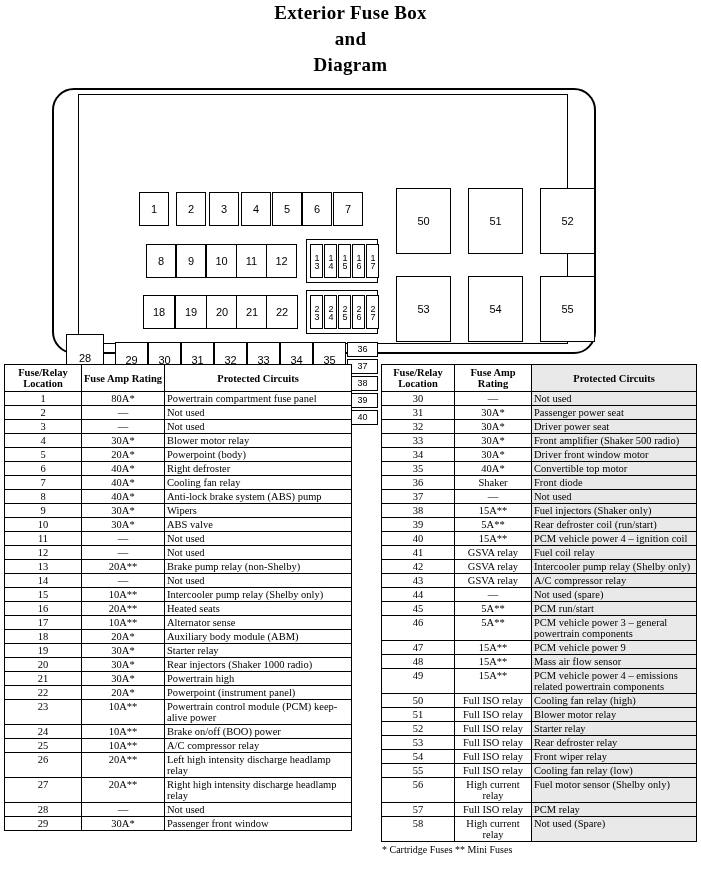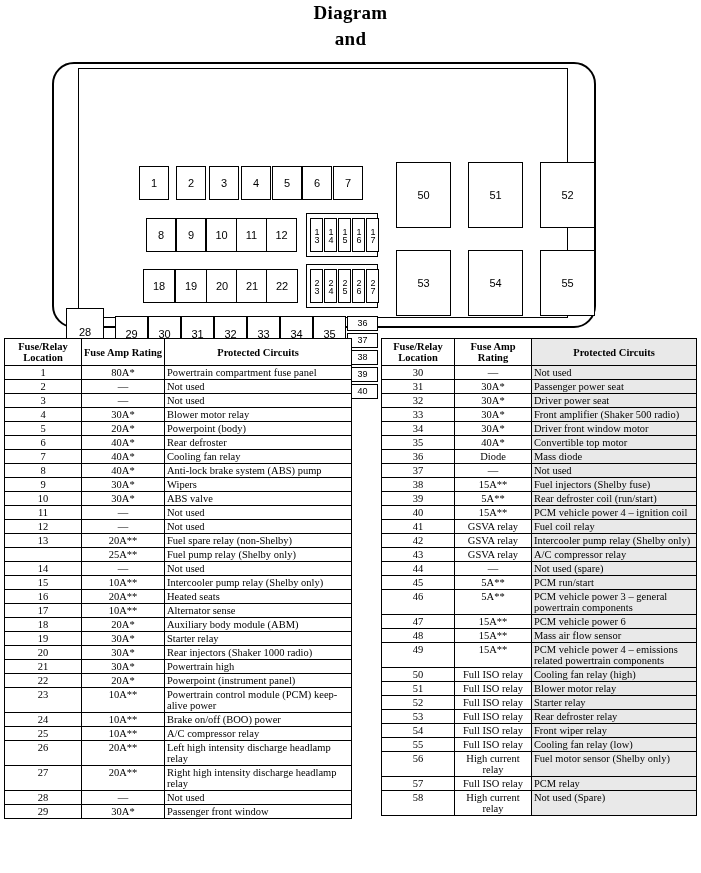--- a/index.html
+++ b/index.html
@@ -124,22 +124,23 @@
     font-size: 10px;
     margin-top: 2px;
     padding-left: 1px;
   }
   .shade { background: #e9e9e9 !important; }
 </style>
 </head>
 <body>
 
 <div id="title">
+  <div>Exterior Fuse Box</div>
+  <div>and</div>
   <div>Diagram</div>
-  <div>and</div>
 </div>
 
 <div id="diagram">
   <div class="outer-box"></div>
   <div class="inner-box"></div>
 
   <div class="cell" style="left:139px;top:108px;width:30px;height:34px;">
       <span>1</span>
     </div>
   <div class="cell" style="left:176px;top:108px;width:30px;height:34px;">
@@ -361,21 +362,21 @@
             <td class="l">Blower motor relay</td>
           </tr>
           <tr>
             <td class="c">5</td>
             <td class="c">20A*</td>
             <td class="l">Powerpoint (body)</td>
           </tr>
           <tr>
             <td class="c">6</td>
             <td class="c">40A*</td>
-            <td class="l">Rear defroster</td>
+            <td class="l">Right defroster</td>
           </tr>
           <tr>
             <td class="c">7</td>
             <td class="c">40A*</td>
             <td class="l">Cooling fan relay</td>
           </tr>
           <tr>
             <td class="c">8</td>
             <td class="c">40A*</td>
             <td class="l">Anti-lock brake system (ABS) pump</td>
@@ -396,26 +397,21 @@
             <td class="l">Not used</td>
           </tr>
           <tr>
             <td class="c">12</td>
             <td class="c">—</td>
             <td class="l">Not used</td>
           </tr>
           <tr>
             <td class="c">13</td>
             <td class="c">20A**</td>
-            <td class="l">Fuel spare relay (non-Shelby)</td>
-          </tr>
-          <tr>
-            <td class="c"></td>
-            <td class="c">25A**</td>
-            <td class="l">Fuel pump relay (Shelby only)</td>
+            <td class="l">Brake pump relay (non-Shelby)</td>
           </tr>
           <tr>
             <td class="c">14</td>
             <td class="c">—</td>
             <td class="l">Not used</td>
           </tr>
           <tr>
             <td class="c">15</td>
             <td class="c">10A**</td>
             <td class="l">Intercooler pump relay (Shelby only)</td>
@@ -529,32 +525,32 @@
             <td class="c">30A*</td>
             <td class="l shade">Driver front window motor</td>
           </tr>
           <tr>
             <td class="c">35</td>
             <td class="c">40A*</td>
             <td class="l shade">Convertible top motor</td>
           </tr>
           <tr>
             <td class="c">36</td>
-            <td class="c">Diode</td>
-            <td class="l shade">Mass diode</td>
+            <td class="c">Shaker</td>
+            <td class="l shade">Front diode</td>
           </tr>
           <tr>
             <td class="c">37</td>
             <td class="c">—</td>
             <td class="l shade">Not used</td>
           </tr>
           <tr>
             <td class="c">38</td>
             <td class="c">15A**</td>
-            <td class="l shade">Fuel injectors (Shelby fuse)</td>
+            <td class="l shade">Fuel injectors (Shaker only)</td>
           </tr>
           <tr>
             <td class="c">39</td>
             <td class="c">5A**</td>
             <td class="l shade">Rear defroster coil (run/start)</td>
           </tr>
           <tr>
             <td class="c">40</td>
             <td class="c">15A**</td>
             <td class="l shade">PCM vehicle power 4 – ignition coil</td>
@@ -585,21 +581,21 @@
             <td class="l shade">PCM run/start</td>
           </tr>
           <tr>
             <td class="c">46</td>
             <td class="c">5A**</td>
             <td class="l shade">PCM vehicle power 3 – general powertrain components</td>
           </tr>
           <tr>
             <td class="c">47</td>
             <td class="c">15A**</td>
-            <td class="l shade">PCM vehicle power 6</td>
+            <td class="l shade">PCM vehicle power 9</td>
           </tr>
           <tr>
             <td class="c">48</td>
             <td class="c">15A**</td>
             <td class="l shade">Mass air flow sensor</td>
           </tr>
           <tr>
             <td class="c">49</td>
             <td class="c">15A**</td>
             <td class="l shade">PCM vehicle power 4 – emissions related powertrain components</td>
@@ -644,14 +640,15 @@
             <td class="c">Full ISO relay</td>
             <td class="l shade">PCM relay</td>
           </tr>
           <tr>
             <td class="c">58</td>
             <td class="c">High current relay</td>
             <td class="l shade">Not used (Spare)</td>
           </tr>
         </tbody>
     </table>
+    <div class="footnote">* Cartridge Fuses  ** Mini Fuses</div>
   </div>
 </div>
 
 </body></html>

